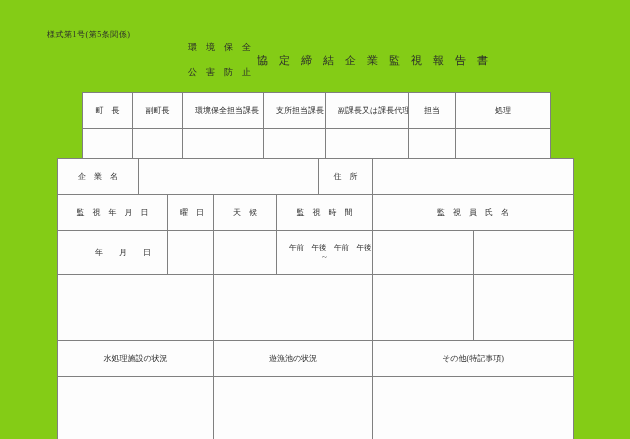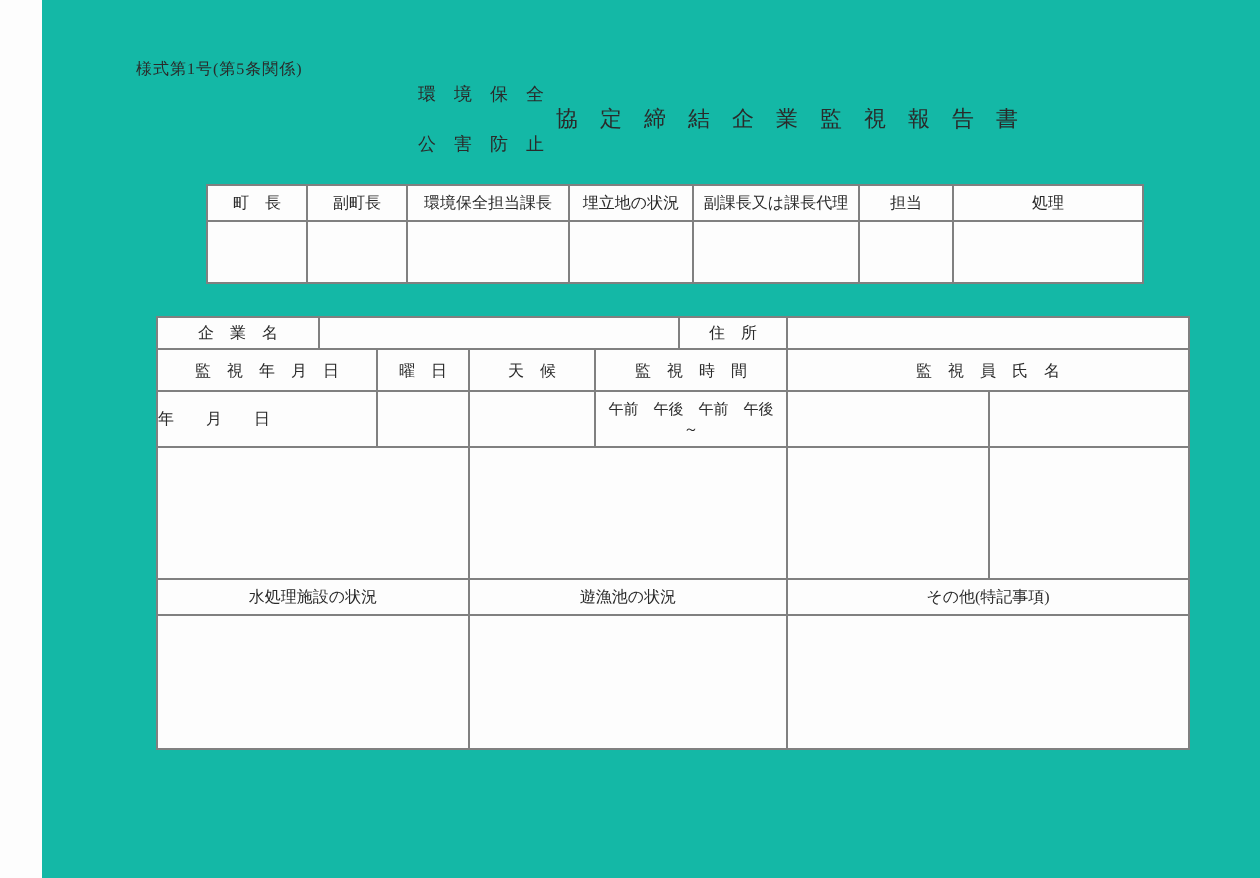--- a/index.html
+++ b/index.html
@@ -4,41 +4,41 @@
 <style>
   * { margin:0; padding:0; box-sizing:border-box; }
   html,body { width:630px; height:439px; }
   body {
     background:#fdfdfd;
     font-family:"Liberation Serif","DejaVu Serif",serif;
     color:#2a2a2a;
     position:relative;
     overflow:hidden;
   }
-  .page { position:absolute; inset:0; background:#14b8a6;margin-left:21px; }
+  .page { position:absolute; inset:0; background:#84cc16; }
   .form-no { position:absolute; left:47px; top:29px; font-size:8px; letter-spacing:0.5px; }
   .title-block { position:absolute; left:188px; top:43px; display:flex; align-items:center; gap:6px; }
   .title-side { display:flex; flex-direction:column; gap:16px; font-size:9px; line-height:1; white-space:nowrap; }
   .title-main { font-size:11px; line-height:1; white-space:nowrap; }
   table { border-collapse:collapse; position:absolute; table-layout:fixed; background:#fdfdfd; }
   td, th {
     border:1px solid #808080;
     font-size:8px;
     font-weight:normal;
     text-align:center;
     vertical-align:middle;
-    padding:0;
+    padding:12px;
     overflow:hidden;
     white-space:nowrap;
   }
   .approval { left:82px; top:92px; width:468px; }
   .main { left:57px; top:158px; width:516px; }
   .rh16 { height:16px; } .rh21 { height:21px; } .rh28 { height:28px; }
   .rh18 { height:18px; } .rh31 { height:31px; } .rh66 { height:66px; } .rh67 { height:67px; }
-  .date-cell { text-align:left; padding-right:16px; }
+  .date-cell { text-align:right; padding-right:16px; }
   .time-cell { font-size:7.5px; line-height:1.25;font-family:Liberation Serif, serif; }
   .time-cell .tilde { font-size:7.5px; }
   .fill { background:#fdfdfd; }
 </style>
 </head>
 <body>
 
 <div class="page">
 
   <div class="form-no">様式第1号(第5条関係)</div>
@@ -59,21 +59,21 @@
       <col style="width:62px">
         <col style="width:83px">
         <col style="width:47px">
         <col style="width:95px">
     </colgroup>
     <tbody>
         <tr class="rh18">
       <th>町　長</th>
       <th>副町長</th>
       <th>環境保全担当課長</th>
-      <th>埋立地の状況</th>
+      <th>支所担当課長</th>
       <th>副課長又は課長代理</th>
       <th>担当</th>
       <th>処理</th>
     </tr>
     <tr class="rh31">
       <td class="fill"></td>
       <td class="fill"></td>
       <td class="fill"></td>
       <td class="fill"></td>
       <td class="fill"></td>

